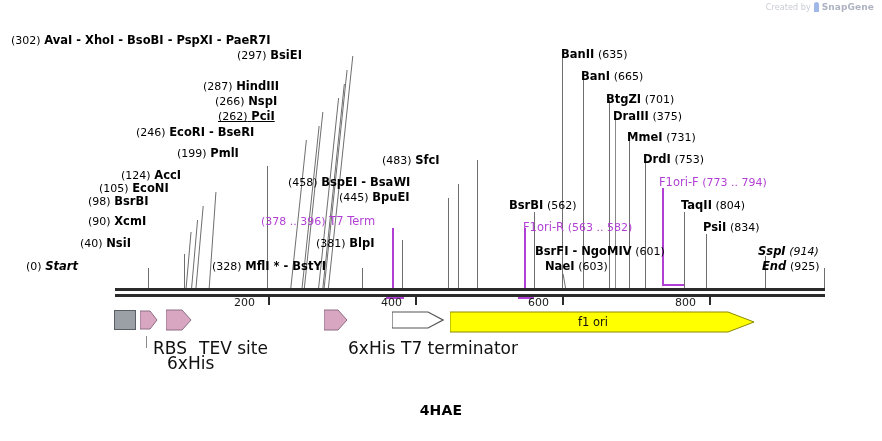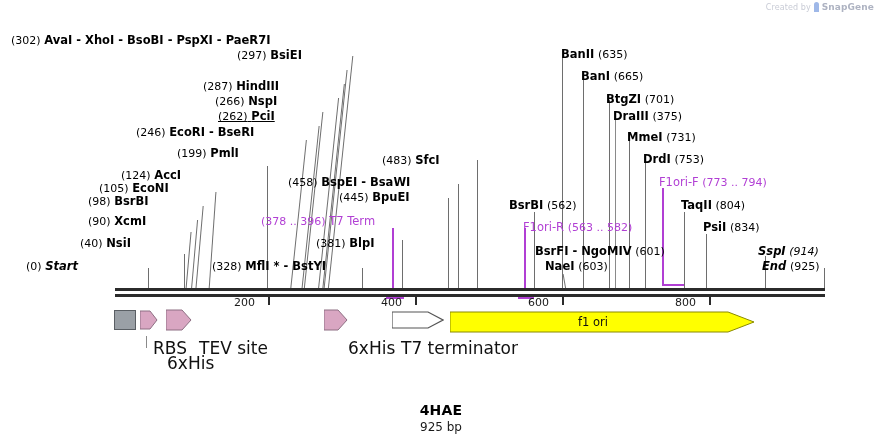--- a/index.html
+++ b/index.html
@@ -312,15 +312,14 @@
   <div class="lbl" style="left:758px;top:245px;font-style:italic;">
     <span class="nm">SspI</span>
     <span class="pos">(914)</span>
   </div>
   <div class="lbl ital" style="left:762px;top:260px;">
     <span class="nm">End</span>
     <span class="pos">(925)</span>
   </div>
 
   <div class="title" style="top:402px;">4HAE</div>
-  <div class="subtitle" style="top:420px;">925 bp</div>
 
 </div>
 
 </body></html>

